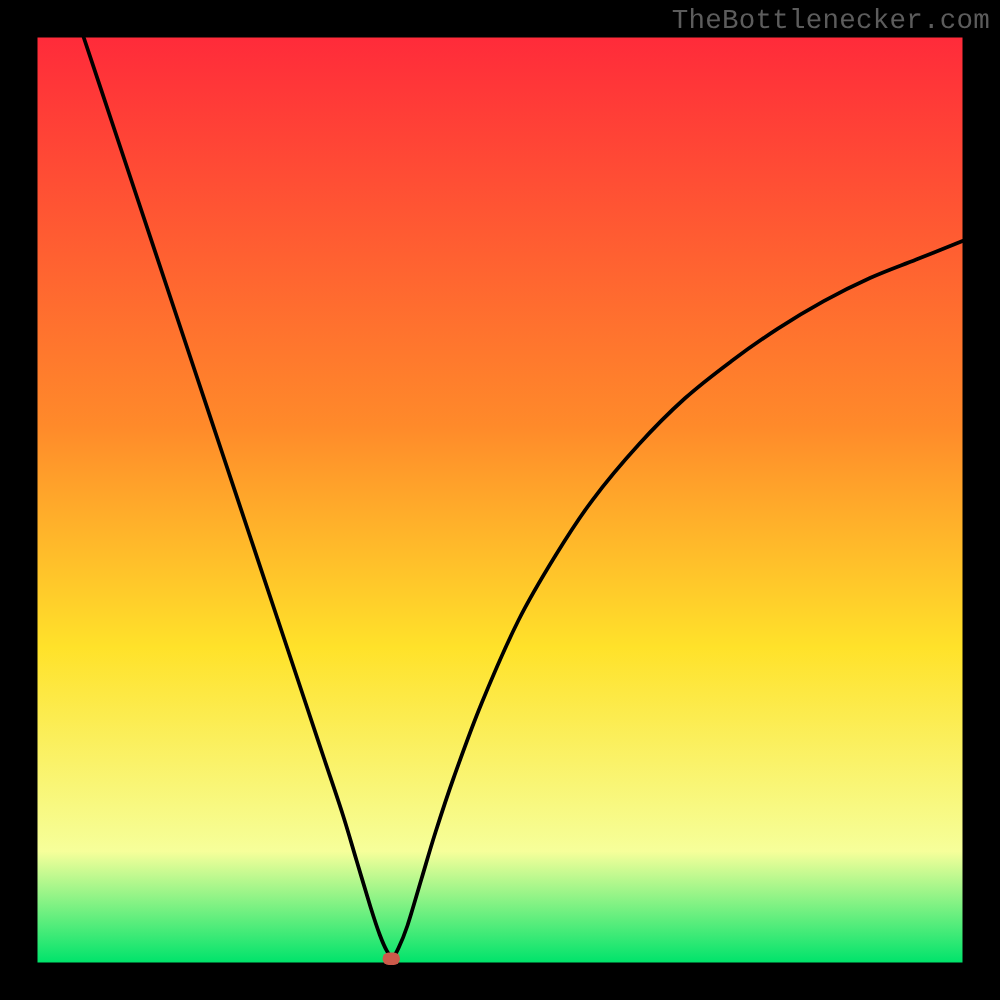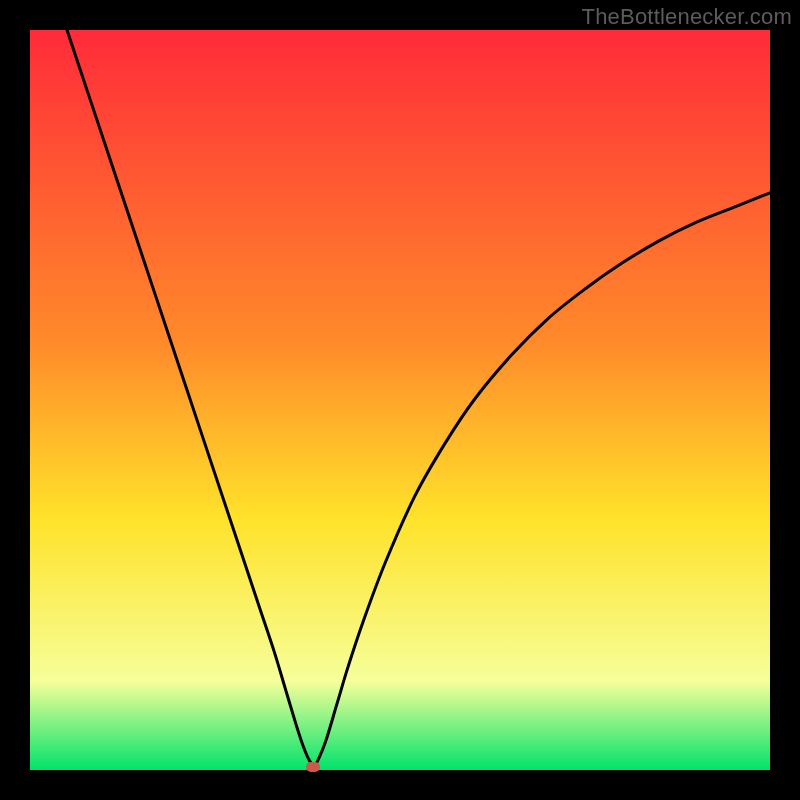--- a/index.html
+++ b/index.html
@@ -26,20 +26,21 @@
     
   }
   .watermark {
     position: absolute;
     top: 4px;
     right: 8px;
     color: #5c5c5c;
     font-size: 22px;
     letter-spacing: 0.2px;
     font-weight: 400;
+    font-family: Liberation Mono, monospace;
   }
   svg.curve {
     position: absolute;
     left: 0; top: 0;
     width: 740px; height: 740px;
     overflow: visible;
   }
   .marker {
     position: absolute;
     width: 14px;

